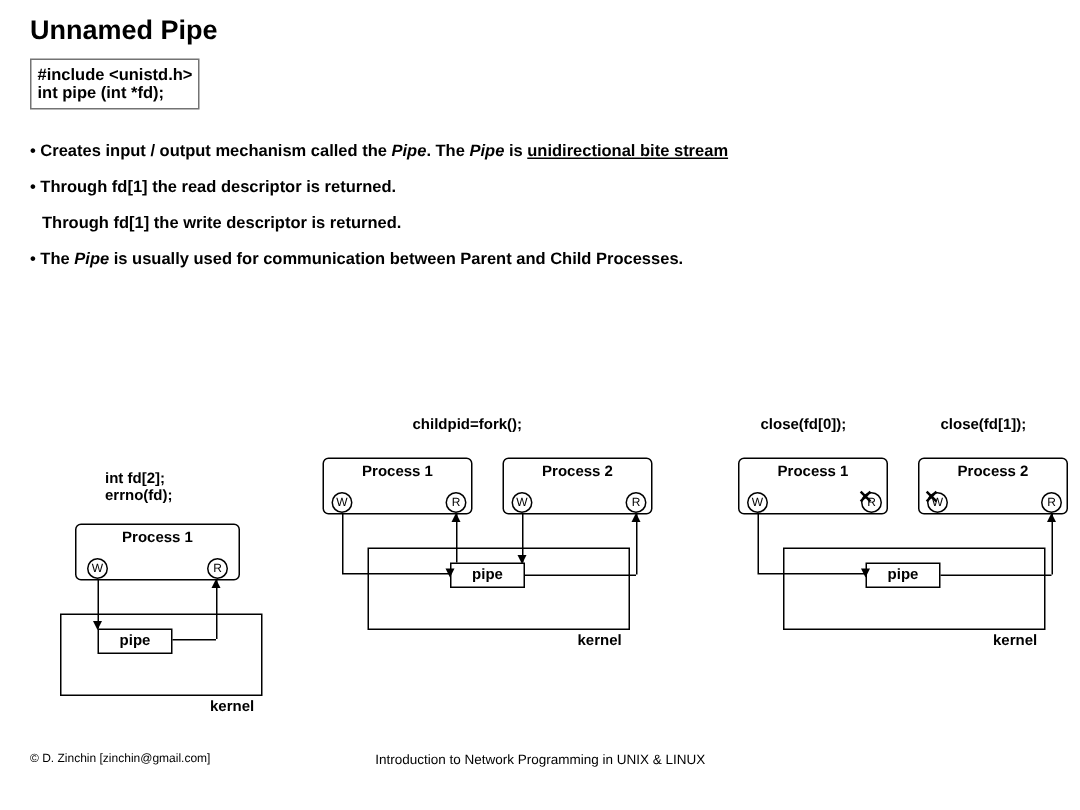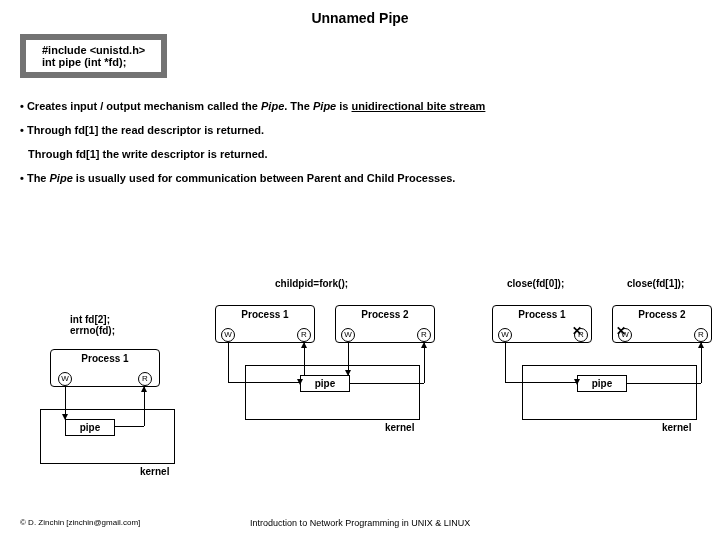--- a/index.html
+++ b/index.html
@@ -5,40 +5,40 @@
   * { box-sizing: border-box; margin: 0; padding: 0; }
   body {
     width: 720px; height: 540px;
     background: #fff;
     font-family: Arial, Helvetica, sans-serif;
     font-size: 11px;
     color: #000;
     position: relative;
     padding: 10px 20px;
   }
-  .title { text-align: center; font-size: 14px; font-weight: bold; margin-bottom: 8px; }
-  .codebox { border: 6px solid #737373; padding: 4px 16px; display: inline-block; font-weight: bold; margin-bottom: 10px; }
+  .title { font-size: 18px; font-weight: bold; margin-bottom: 8px; }
+  .codebox { border: 1px solid #737373; padding: 4px 4px; display: inline-block; font-weight: bold; margin-bottom: 10px; }
   .bullets { margin-top: 8px; }
   .bullets .b { margin: 12px 0; font-weight: bold; }
   .bullets .sub { margin-left: 8px; }
   .em { font-style: italic; }
   .ul { text-decoration: underline; }
   .diagrams { position: absolute; left: 0; top: 270px; width: 720px; height: 200px; }
   .dgroup { position: absolute; }
   .codelabel { font-weight: bold; font-size: 10px; position: absolute; }
   .procbox { position: absolute; border: 1px solid #000; border-radius: 4px; padding: 3px 0 0 0; }
   .procbox .pname { font-weight: bold; font-size: 10px; text-align: center; }
   .wr { position: absolute; width: 14px; height: 14px; border: 1px solid #000; border-radius: 50%; font-size: 8px; line-height: 12px; text-align: center; background: #fff; }
   .kernel { position: absolute; border: 1px solid #000; }
   .pipe { position: absolute; border: 1px solid #000; background: #fff; font-size: 10px; font-weight: bold; text-align: center; padding: 2px 0; }
   .klabel { position: absolute; font-size: 10px; font-weight: bold; }
   .arrow { position: absolute; background: #000; }
   .arrow-head-down { position: absolute; width: 0; height: 0; border-left: 3px solid transparent; border-right: 3px solid transparent; border-top: 6px solid #000; }
   .arrow-head-up { position: absolute; width: 0; height: 0; border-left: 3px solid transparent; border-right: 3px solid transparent; border-bottom: 6px solid #000; }
-  .footer { position: absolute; bottom: 12px; left: 20px; right: 20px; font-size: 8px; display: flex; justify-content: space-between; }
+  .footer { position: absolute; bottom: 29px; left: 20px; right: 20px; font-size: 8px; display: flex; justify-content: space-between; }
   .footer .fc { flex: 1; text-align: center; font-size: 9px; }
   .cross { position: absolute; font-size: 12px; font-weight: bold; color: #000; }
 </style>
 </head>
 <body>
 
 
 
 <div class="title">Unnamed Pipe</div>
 

